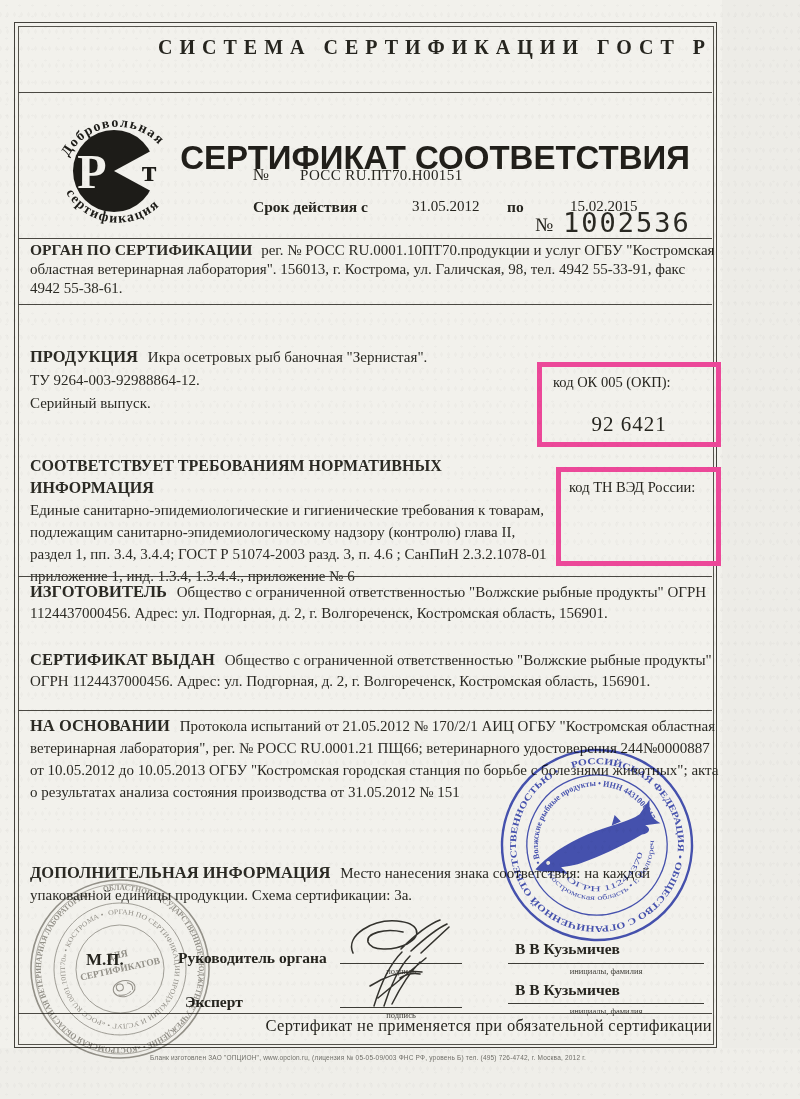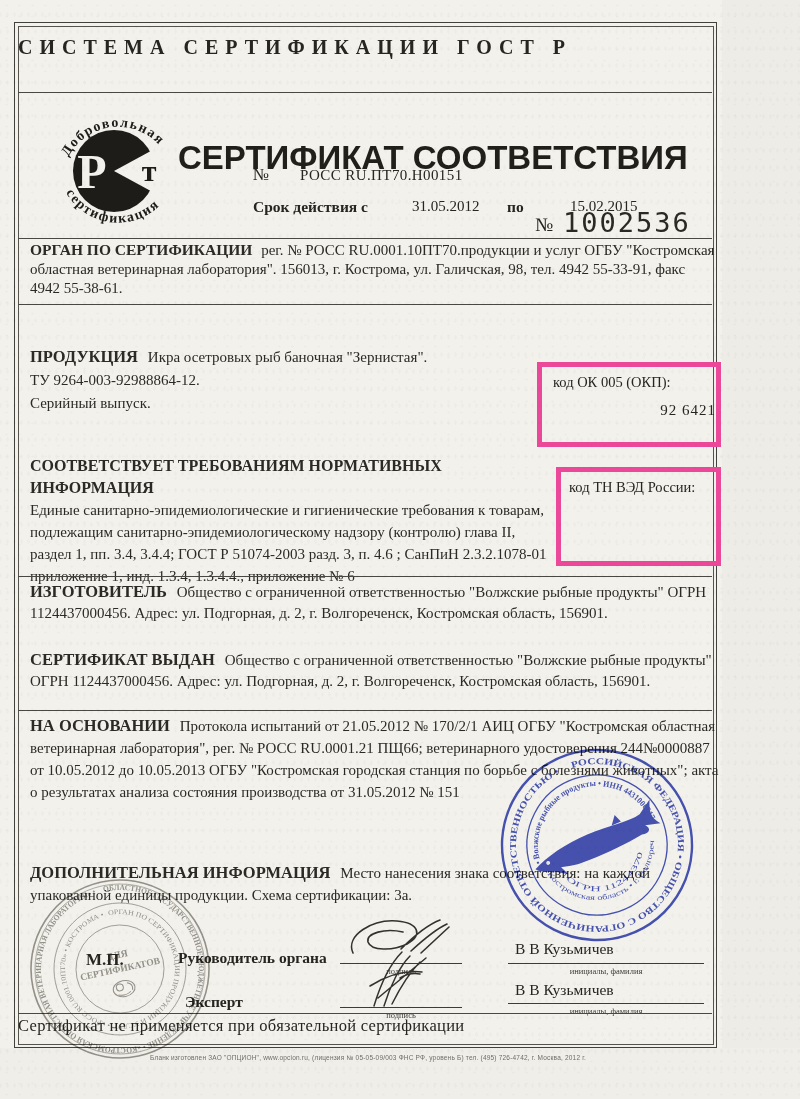--- a/index.html
+++ b/index.html
@@ -8,45 +8,45 @@
   .page::after{content:"";position:absolute;inset:0;pointer-events:none;opacity:.5;
         background-image:radial-gradient(rgba(60,58,52,.06) 1px,transparent 1.3px),
                          radial-gradient(rgba(60,58,52,.05) 1px,transparent 1.2px);
         background-size:13px 11px,7px 17px;background-position:0 0,4px 6px;}
   .rmargin{position:absolute;left:722px;top:0;width:78px;height:1099px;background:#edece7;}
   .bmargin{position:absolute;left:0;top:1048px;width:800px;height:51px;background:#efeee9;}
   .frame{position:absolute;left:14px;top:22px;width:701px;height:1024px;border:1.6px solid #43413b;}
   .frame-in{position:absolute;left:17.5px;top:25.5px;width:694px;height:1017px;border:1px solid #55534c;}
   .hr{position:absolute;left:18px;width:694px;height:1px;background:#4a4842;}
   .abs{position:absolute;}
-  .ctr{text-align:left;}
+  .ctr{text-align:right;}
   .hdr1{left:18px;top:36px;width:694px;font-size:20px;font-weight:bold;letter-spacing:7px;}
   .hdr2{left:18px;top:63px;width:694px;font-size:15.5px;font-weight:bold;letter-spacing:.4px;}
   .title{left:178px;top:107px;width:512px;font-size:33px;font-weight:bold;
          font-family:"Liberation Sans",sans-serif;letter-spacing:0;color:#211f1a;margin-top:32px;}
   .nosign{left:253px;top:165px;font-size:17px;}
   .noval{left:300px;top:167px;font-size:15px;letter-spacing:.4px;}
   .vlab{left:253px;top:198px;font-size:15.5px;font-weight:bold;}
   .vfrom{left:400px;top:198px;font-size:15px;margin-left:12px;}
   .vpo{left:507px;top:198px;font-size:15.5px;font-weight:bold;}
   .vto{left:570px;top:198px;font-size:15px;}
   .bno{left:535px;top:214px;font-size:19px;}
   .bnum{left:563px;top:207px;font-size:27px;font-family:"DejaVu Sans Mono",monospace;
         letter-spacing:2px;color:#2a2923;}
   .sec{position:absolute;font-size:15px;line-height:21px;margin:0;color:#2b2a24;}
   .lbl{font-weight:bold;font-size:15.5px;padding-right:5px;margin-top:9px;}
   .lbl-big{font-weight:bold;font-size:16.5px;padding-right:6px;}
   .blockline{display:block;}
   .codebox{position:absolute;border:5px solid #ec4899;}
   .codebox .cb-l{display:block;padding:7px 0 0 11px;font-size:14.5px;}
-  .codebox .cb-v{display:block;text-align:right;margin-top:11px;font-size:15px;letter-spacing:1px;}
+  .codebox .cb-v{display:block;text-align:center;margin-top:21px;font-size:21px;letter-spacing:1px;}
   .sigrole{position:absolute;font-weight:bold;font-size:15.5px;}
   .sigline{position:absolute;border-bottom:1px solid #3d3c36;height:0;}
   .sigcap{position:absolute;font-size:8.5px;text-align:center;color:#3d3c36;}
-  .signame{position:absolute;font-size:15.5px;}
+  .signame{position:absolute;font-size:15.5px;font-weight:bold;}
   .mp{position:absolute;left:86px;top:950px;font-size:17px;font-weight:bold;z-index:7;}
   .note{left:18px;top:1016px;width:694px;font-size:16.5px;letter-spacing:.3px;}
   .pfooter{position:absolute;left:150px;top:1054px;width:540px;font-size:6.5px;
            font-family:"Liberation Sans",sans-serif;color:#6e6d67;letter-spacing:.2px;}
   .stamp{position:absolute;mix-blend-mode:multiply;opacity:.88;}
   .sigart{position:absolute;z-index:6;}
   svg text{font-family:"Liberation Serif",serif;}
 </style>
 </head>
 <body>

